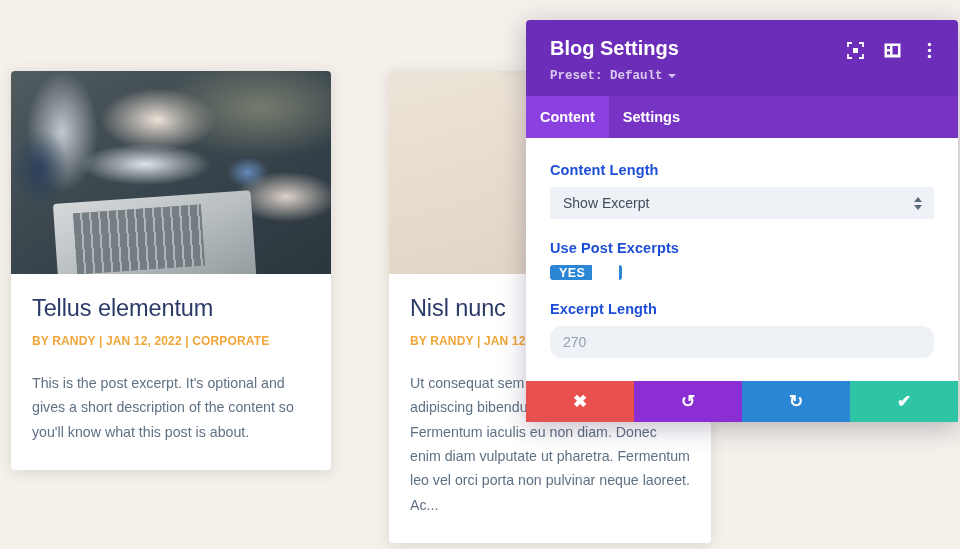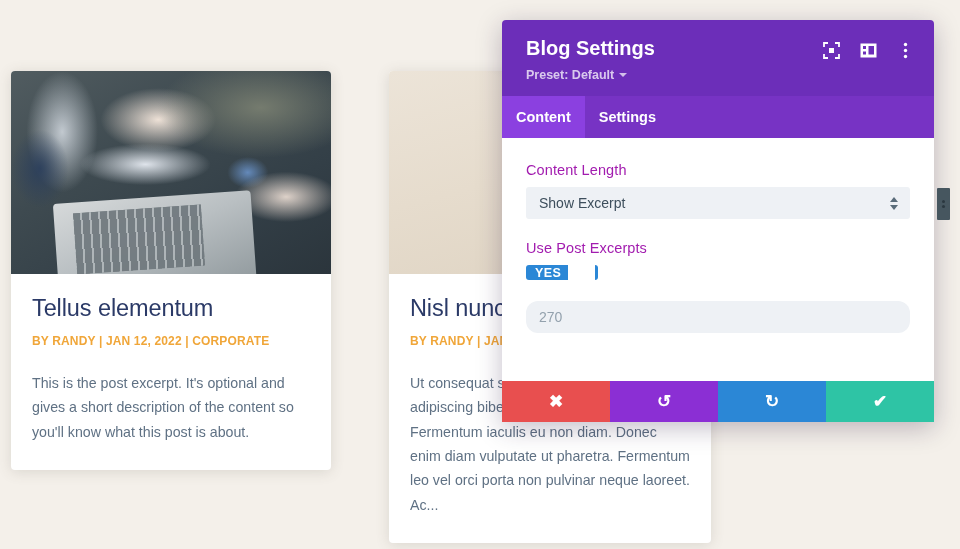--- a/index.html
+++ b/index.html
@@ -137,21 +137,21 @@
 
   .post-excerpt {
     font-size: 14.2px;
     color: #5f7184;
     line-height: 1.72;
   }
 
   
   .settings-modal {
     position: absolute;
-    left: 502px;
+    left: 526px;
     top: 20px;
     width: 432px;
     border-radius: 4px 4px 0 0;
     box-shadow: 0 6px 26px rgba(40, 20, 60, 0.28);
     overflow: visible;
     z-index: 50;
   }
 
   .modal-header {
     background: #6c2eb9;
@@ -171,20 +171,21 @@
   }
 
   .modal-preset {
     font-size: 12.5px;
     font-weight: bold;
     color: rgba(255,255,255,0.74);
     cursor: pointer;
     display: inline-flex;
     align-items: center;
     gap: 5px;
+    font-family: Liberation Mono, monospace;
   }
   .preset-caret {
     display: inline-block;
     width: 0; height: 0;
     border-left: 4px solid transparent;
     border-right: 4px solid transparent;
     border-top: 4.5px solid rgba(255,255,255,0.7);
   }
 
   .header-icons {
@@ -226,22 +227,22 @@
     padding: 24px 24px 8px 24px;
     position: relative;
     height: 243px;
     overflow: hidden;
   }
 
   .field-group { margin-bottom: 21px; }
 
   .field-label {
     font-size: 14.5px;
-    font-weight: normal;
-    color: #a21caf;
+    font-weight: bold;
+    color: #1d4ed8;
     margin-bottom: 9px;
     letter-spacing: 0.1px;
   }
 
   .select-field {
     height: 32px;
     background: #eef1f5;
     border: none;
     border-radius: 3px;
     display: flex;
@@ -434,20 +435,21 @@
 
     <div class="field-group">
       <div class="field-label">Use Post Excerpts</div>
       <div class="toggle-switch">
         <span class="toggle-label">YES</span>
         <span class="toggle-knob"></span>
       </div>
     </div>
 
     <div class="field-group">
+      <div class="field-label">Excerpt Length</div>
       <div class="text-field">270</div>
     </div>
 
   </div>
 
   <div class="modal-scrollbar">
     <span class="scroll-grip"></span>
   </div>
 
   <div class="modal-actions">

